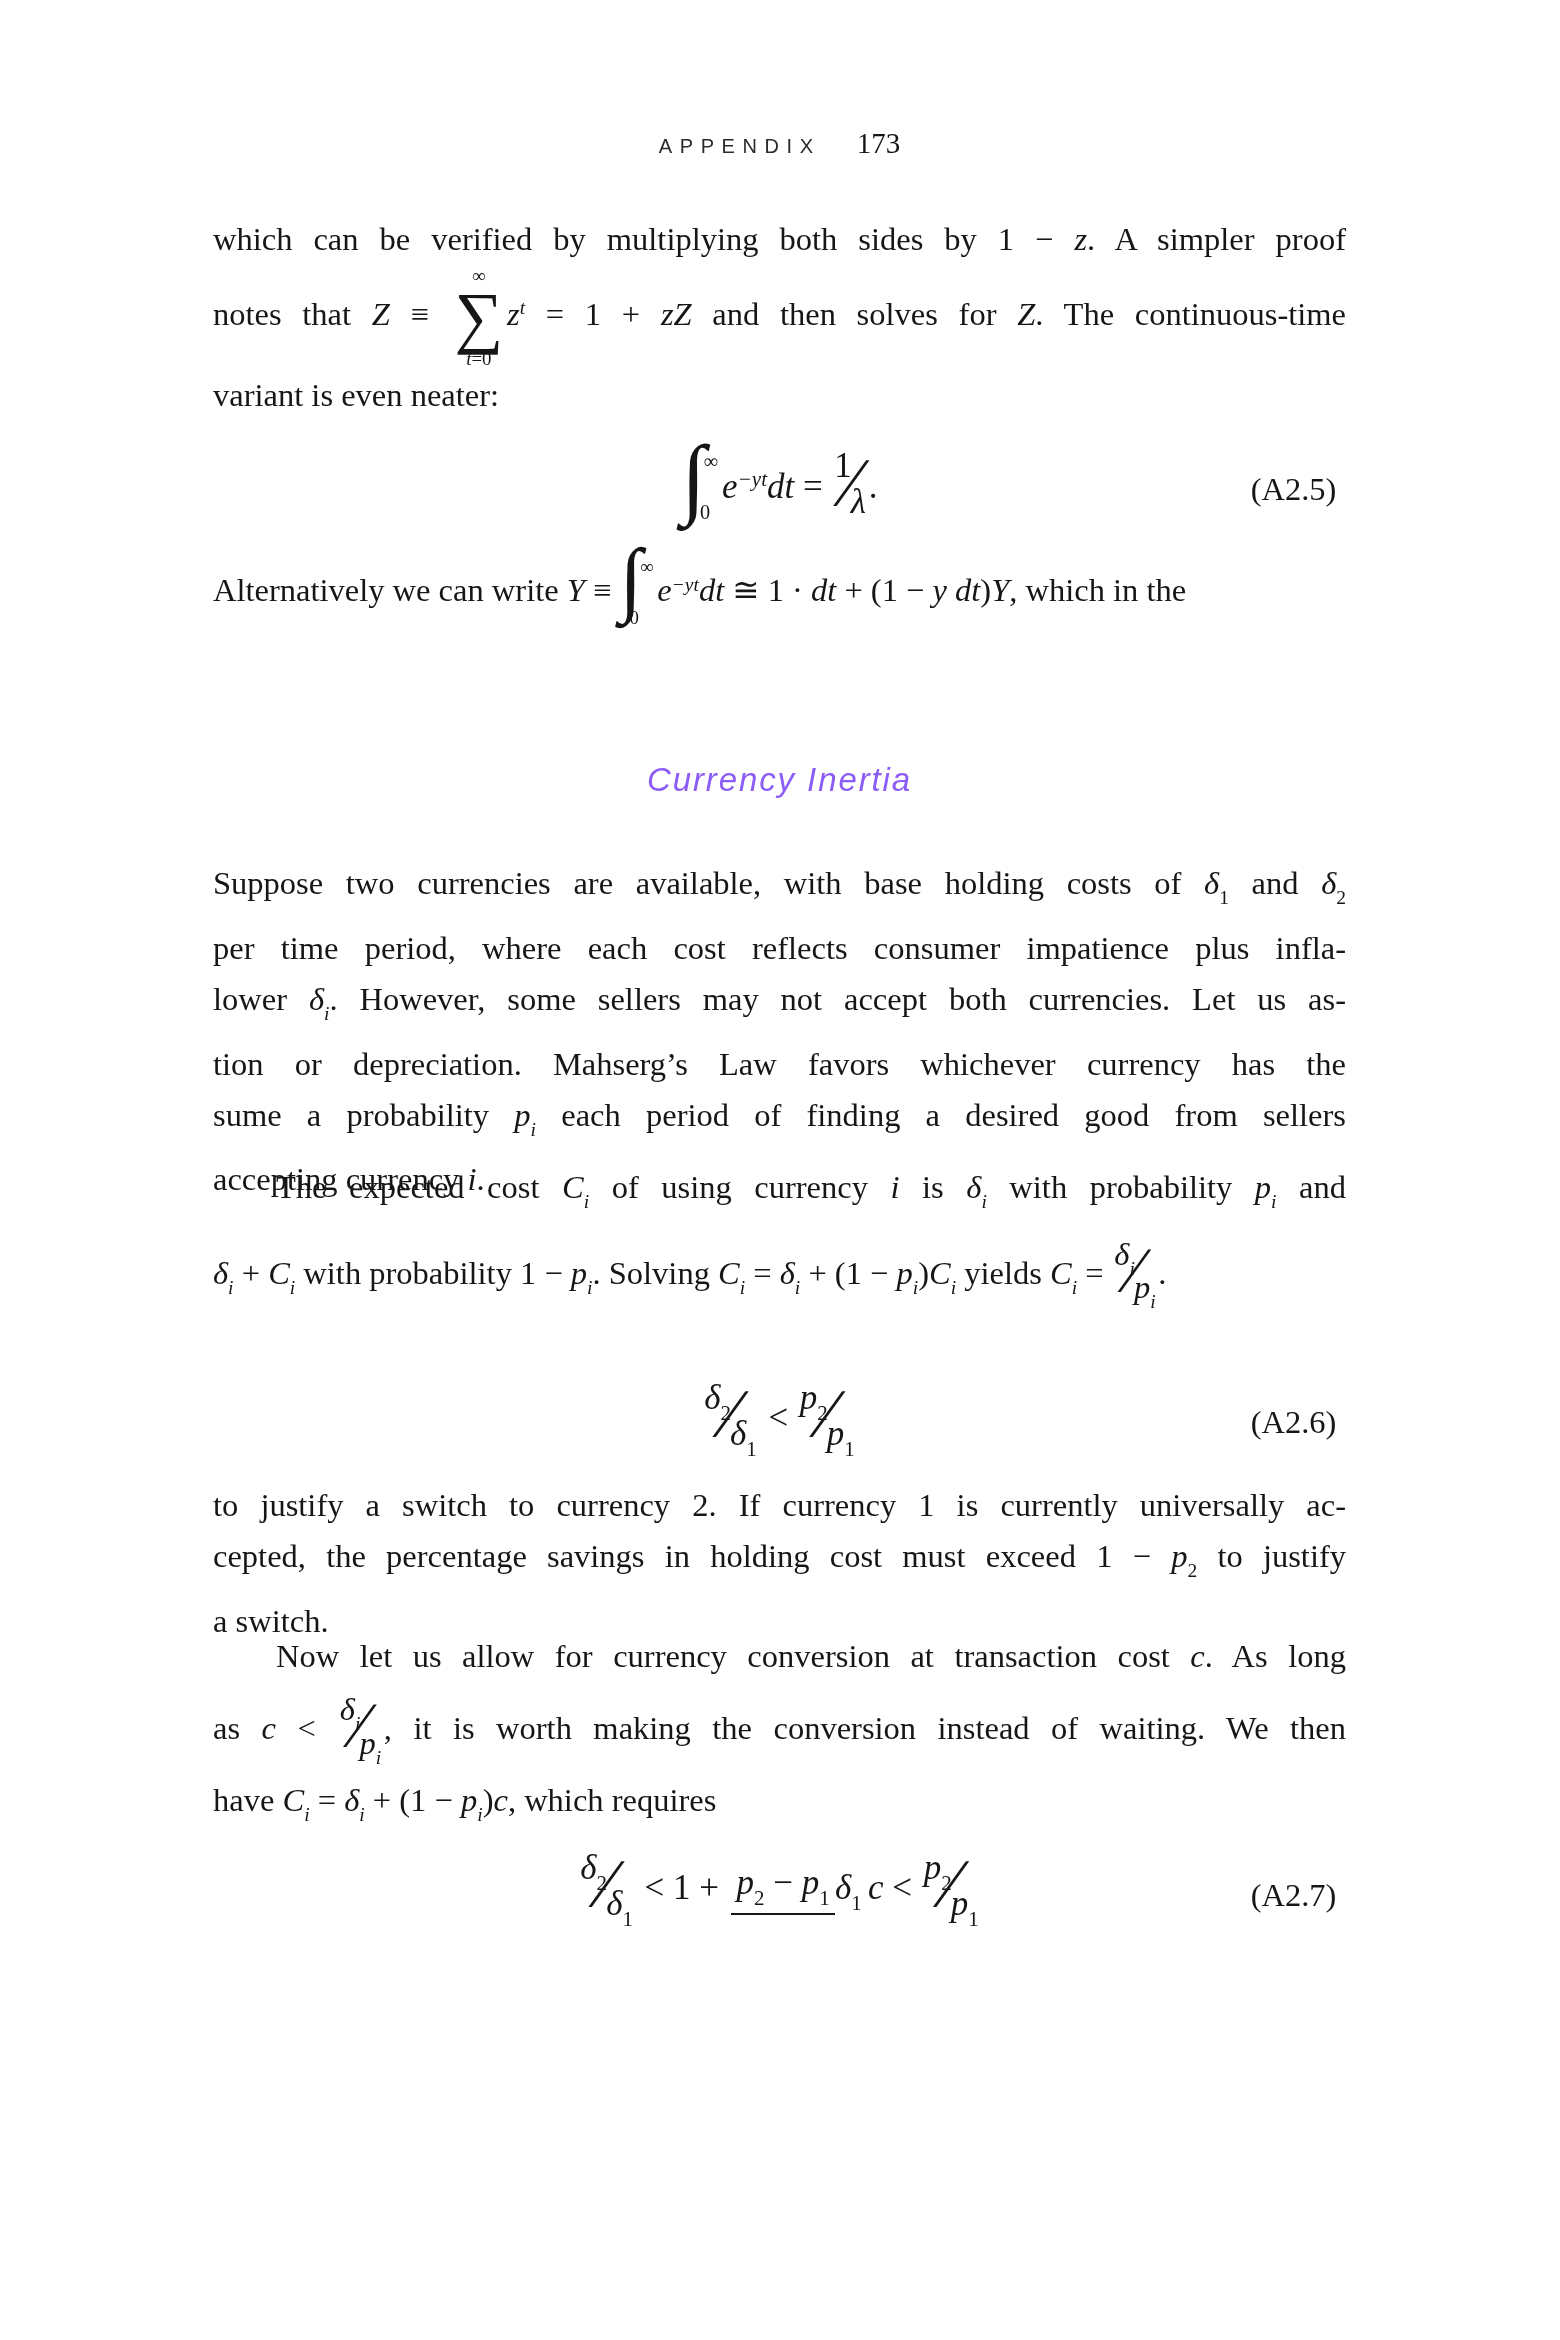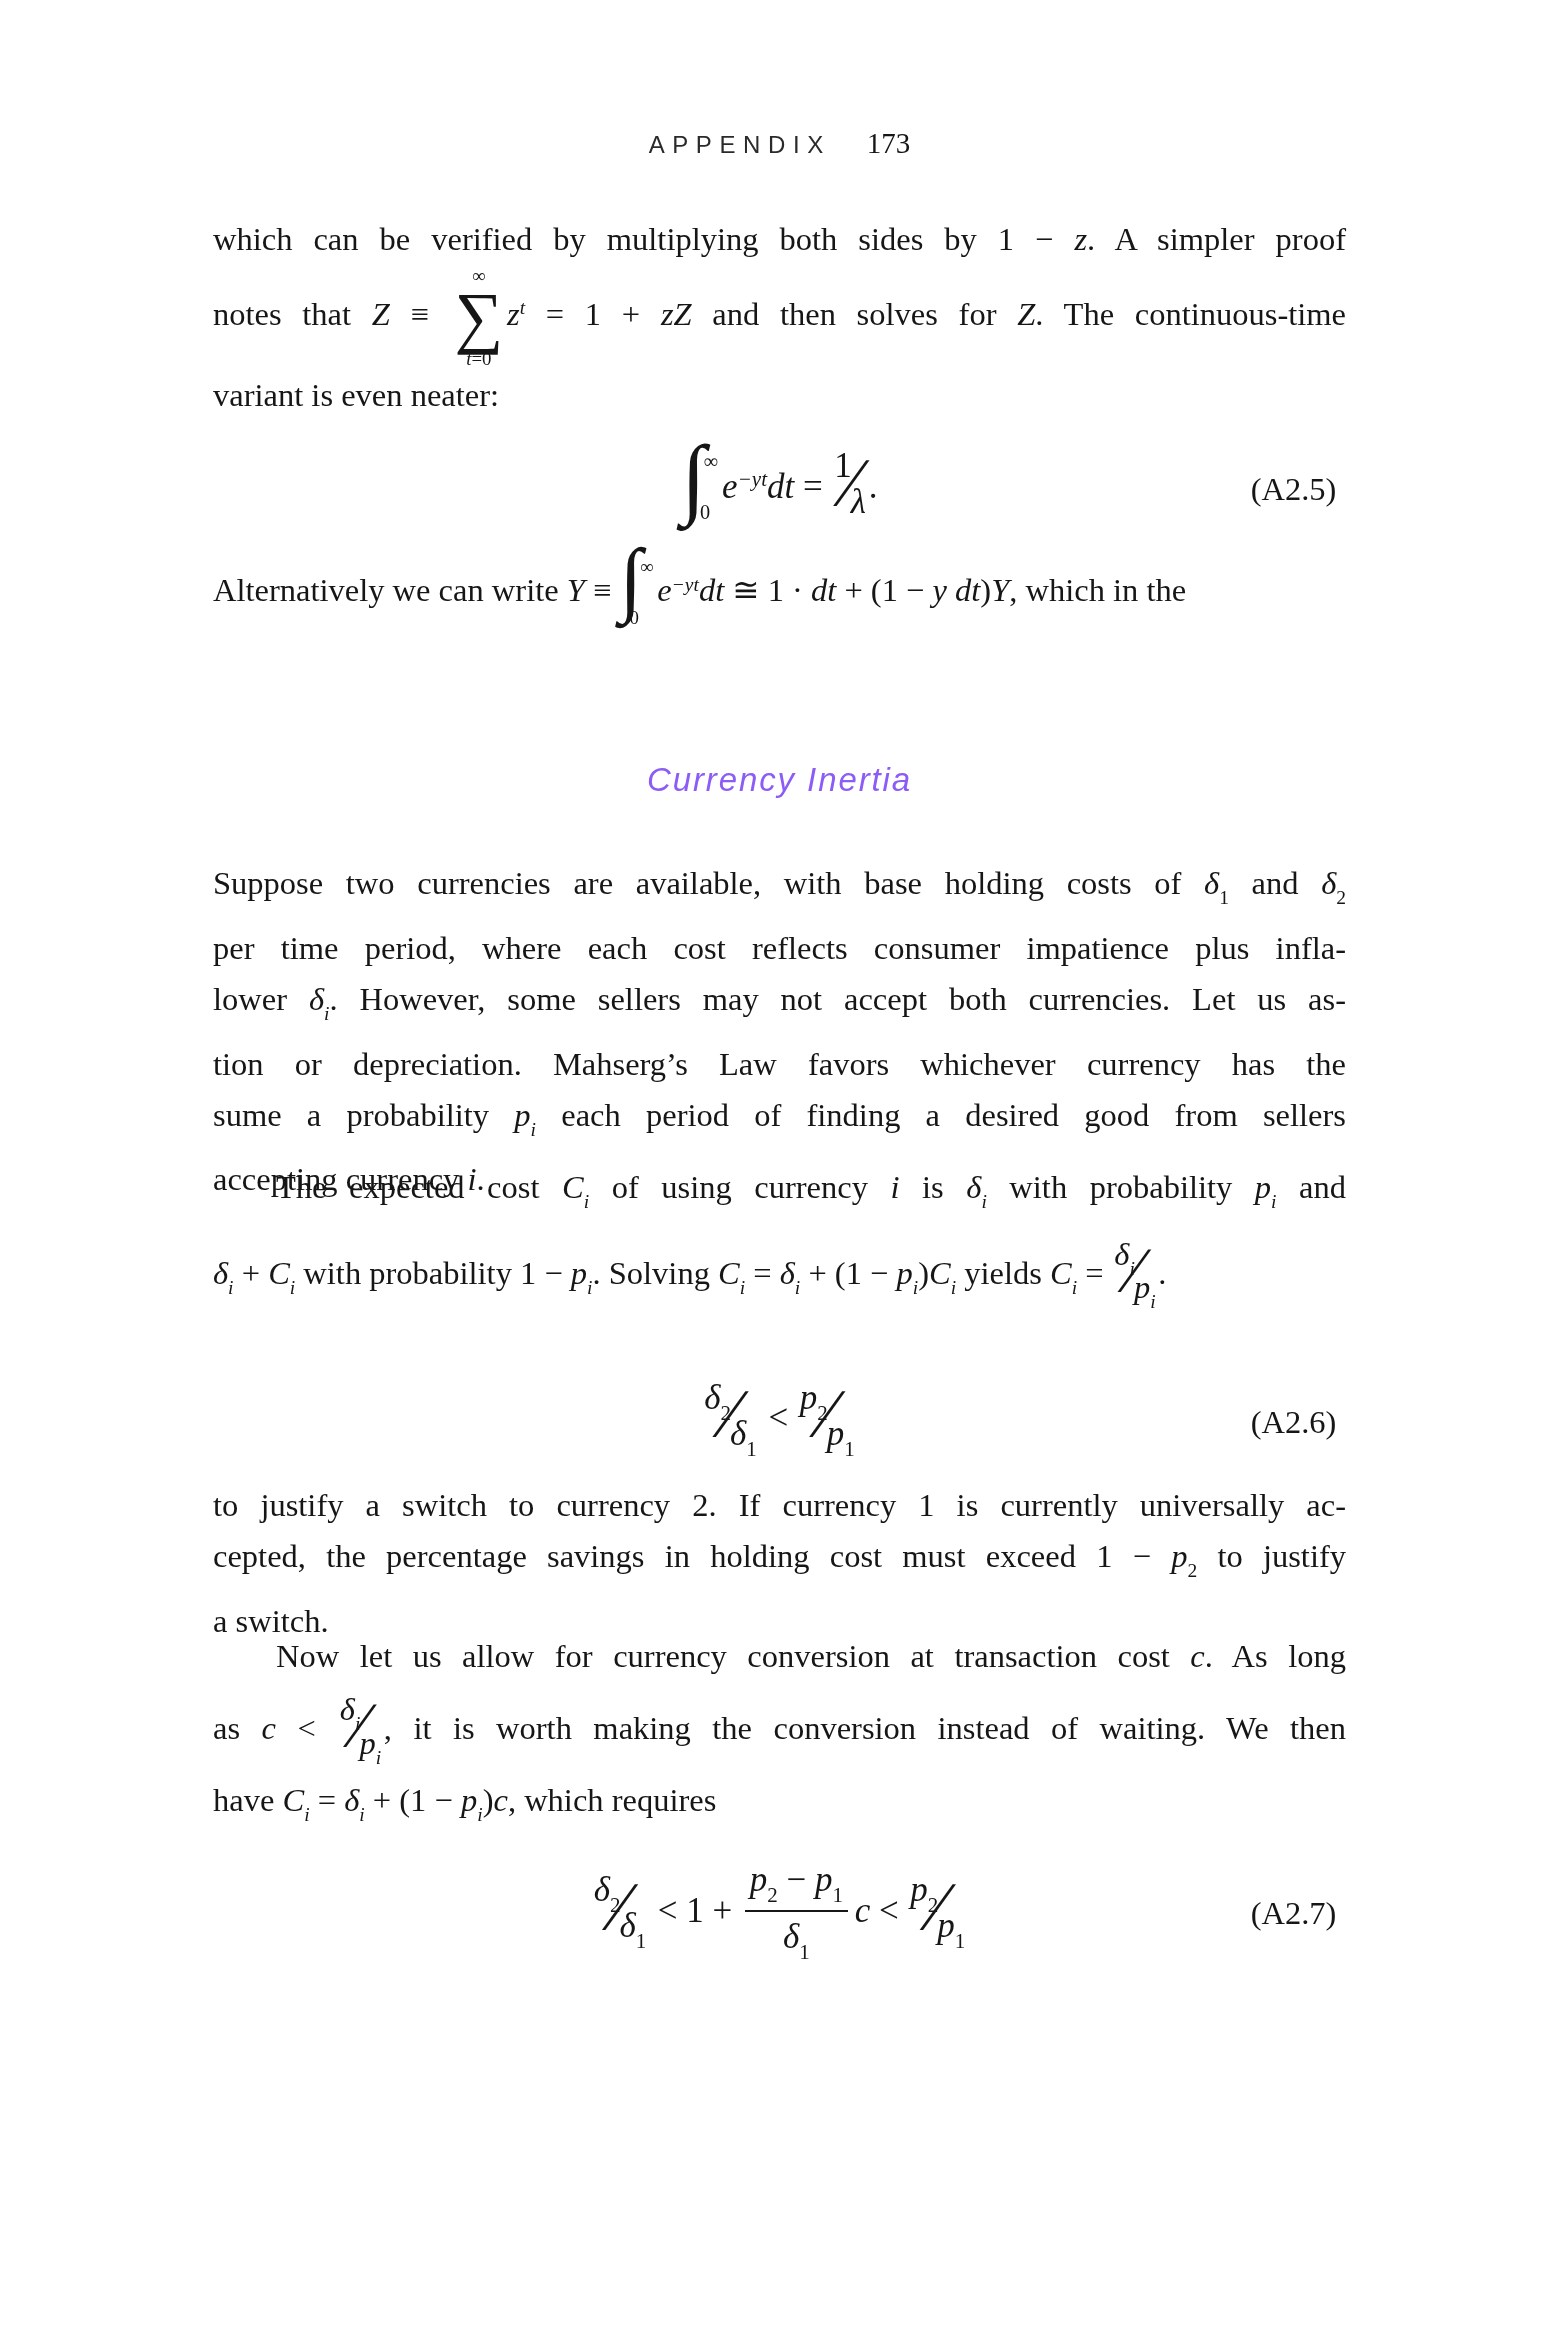--- a/index.html
+++ b/index.html
@@ -28,35 +28,35 @@
   .mint-core{font-size:2.55em;line-height:1;}
   .mint-lims{display:inline-flex;flex-direction:column;justify-content:space-between;
        font-size:0.58em;padding:0.22em 0 0.42em;margin-left:-0.12em;}
   .mint-lims .b{margin-left:-0.55em;}
 
   .sfrac{display:inline-block;white-space:nowrap;margin:0 0.08em;}
   .sfn{position:relative;top:-0.58em;margin-right:-0.18em;}
   .sfs{font-size:2.0em;line-height:0;position:relative;top:0.12em;}
   .sfd{position:relative;top:0.45em;margin-left:-0.18em;}
 
-  .hfrac{display:inline-flex;flex-direction:column;align-items:center;vertical-align:middle;
+  .hfrac{display:inline-flex;align-items:center;vertical-align:middle;
        margin:0 0.18em 0 0.1em;line-height:1.15;position:relative;top:-0.05em;}
   .hfn{padding:0 0.15em 0.1em;border-bottom:2.9px solid currentColor;}
   .hfd{padding-top:0.12em;}
 
   
   .eq{position:absolute;left:213px;width:1133px;}
   .eq-math{text-align:center;line-height:51px;font-size:35px;}
   .eq-pad .eq-math{padding-top:25px;padding-bottom:19px;}
   .eq-label{position:absolute;right:9.6px;top:50%;transform:translateY(-50%);font-size:32.5px;}
 
   
   .running-header{position:absolute;left:213px;width:1133px;display:flex;
        justify-content:center;align-items:baseline;gap:36px;}
-  .rh-section{font-family:"Liberation Sans","DejaVu Sans",sans-serif;font-size:24px;
+  .rh-section{font-family:"Liberation Sans","DejaVu Sans",sans-serif;font-size:20px;
        letter-spacing:7.6px;color:#2a2a2a;}
   .rh-folio{font-size:29px;}
 
   
   .heading{position:absolute;left:213px;width:1133px;text-align:center;
        font-family:"Liberation Sans","DejaVu Sans",sans-serif;font-style:italic;
        font-size:33px;letter-spacing:1.9px;color:#8b5cf6;}
 </style>
 </head>
 <body>

